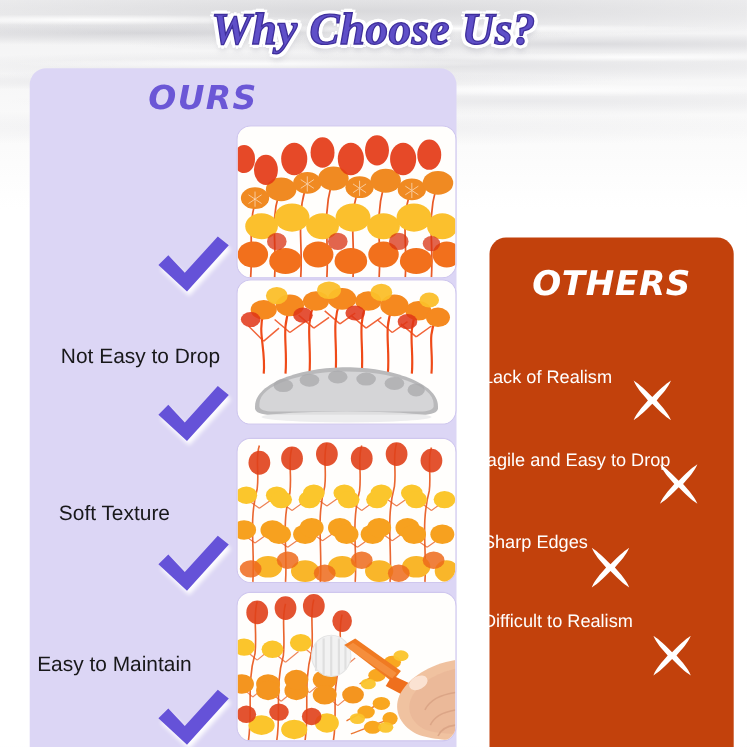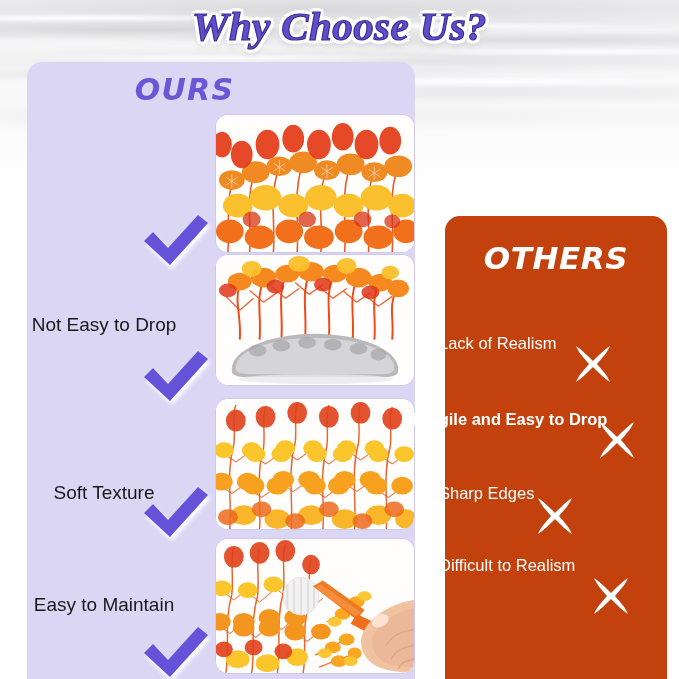--- a/index.html
+++ b/index.html
@@ -111,30 +111,30 @@
     <div class="ours-label" style="top:160px;">
     </div>
     <div class="tick" style="left:140px;top:212px;">
       <svg viewBox="0 0 72 60">
           <path d="M4 29 L13 20 L28 36 L58 3 L68 11 L30 53 Z" fill="#6552d8"></path>
         </svg>
     </div>
   </div>
 
   <div class="ours-row">
-    <div class="ours-label" style="top:314px;">Not Easy to Drop</div>
+    <div class="ours-label" style="top:314px;text-align:right;">Not Easy to Drop</div>
     <div class="tick" style="left:140px;top:348px;">
       <svg viewBox="0 0 72 60">
           <path d="M4 29 L13 20 L28 36 L58 3 L68 11 L30 53 Z" fill="#6552d8"></path>
         </svg>
     </div>
   </div>
 
   <div class="ours-row">
-    <div class="ours-label" style="top:457px;margin-top:25px;">Soft Texture</div>
+    <div class="ours-label" style="top:457px;">Soft Texture</div>
     <div class="tick" style="left:140px;top:484px;">
       <svg viewBox="0 0 72 60">
           <path d="M4 29 L13 20 L28 36 L58 3 L68 11 L30 53 Z" fill="#6552d8"></path>
         </svg>
     </div>
   </div>
 
   <div class="ours-row">
     <div class="ours-label" style="top:594px;">Easy to Maintain</div>
     <div class="tick" style="left:140px;top:624px;">
@@ -449,21 +449,21 @@
   <div class="others-row">
     <div class="others-label" style="left:439px;top:334px;position:absolute;width:auto;">Lack of Realism</div>
     <div class="cross" style="left:570px;top:342px;">
       <svg viewBox="0 0 46 44">
         <path d="M6 4 C12 8 16 12 23 19 C30 12 34 8 40 4 C37 11 33 15 27 22 C33 29 37 33 40 40 C34 36 30 32 23 25 C16 32 12 36 6 40 C9 33 13 29 19 22 C13 15 9 11 6 4 Z" fill="#ffffff"></path>
       </svg>
     </div>
   </div>
 
   <div class="others-row">
-    <div class="others-label" style="left:413px;top:410px;position:absolute;width:auto;font-weight:bold;">Fragile and Easy to Drop</div>
+    <div class="others-label" style="left:427px;top:410px;position:absolute;width:auto;">Fragile and Easy to Drop</div>
     <div class="cross" style="left:594px;top:418px;">
       <svg viewBox="0 0 46 44">
         <path d="M6 4 C12 8 16 12 23 19 C30 12 34 8 40 4 C37 11 33 15 27 22 C33 29 37 33 40 40 C34 36 30 32 23 25 C16 32 12 36 6 40 C9 33 13 29 19 22 C13 15 9 11 6 4 Z" fill="#ffffff"></path>
       </svg>
     </div>
   </div>
 
   <div class="others-row">
     <div class="others-label" style="left:439px;top:484px;position:absolute;width:auto;">Sharp Edges</div>
     <div class="cross" style="left:532px;top:494px;">

